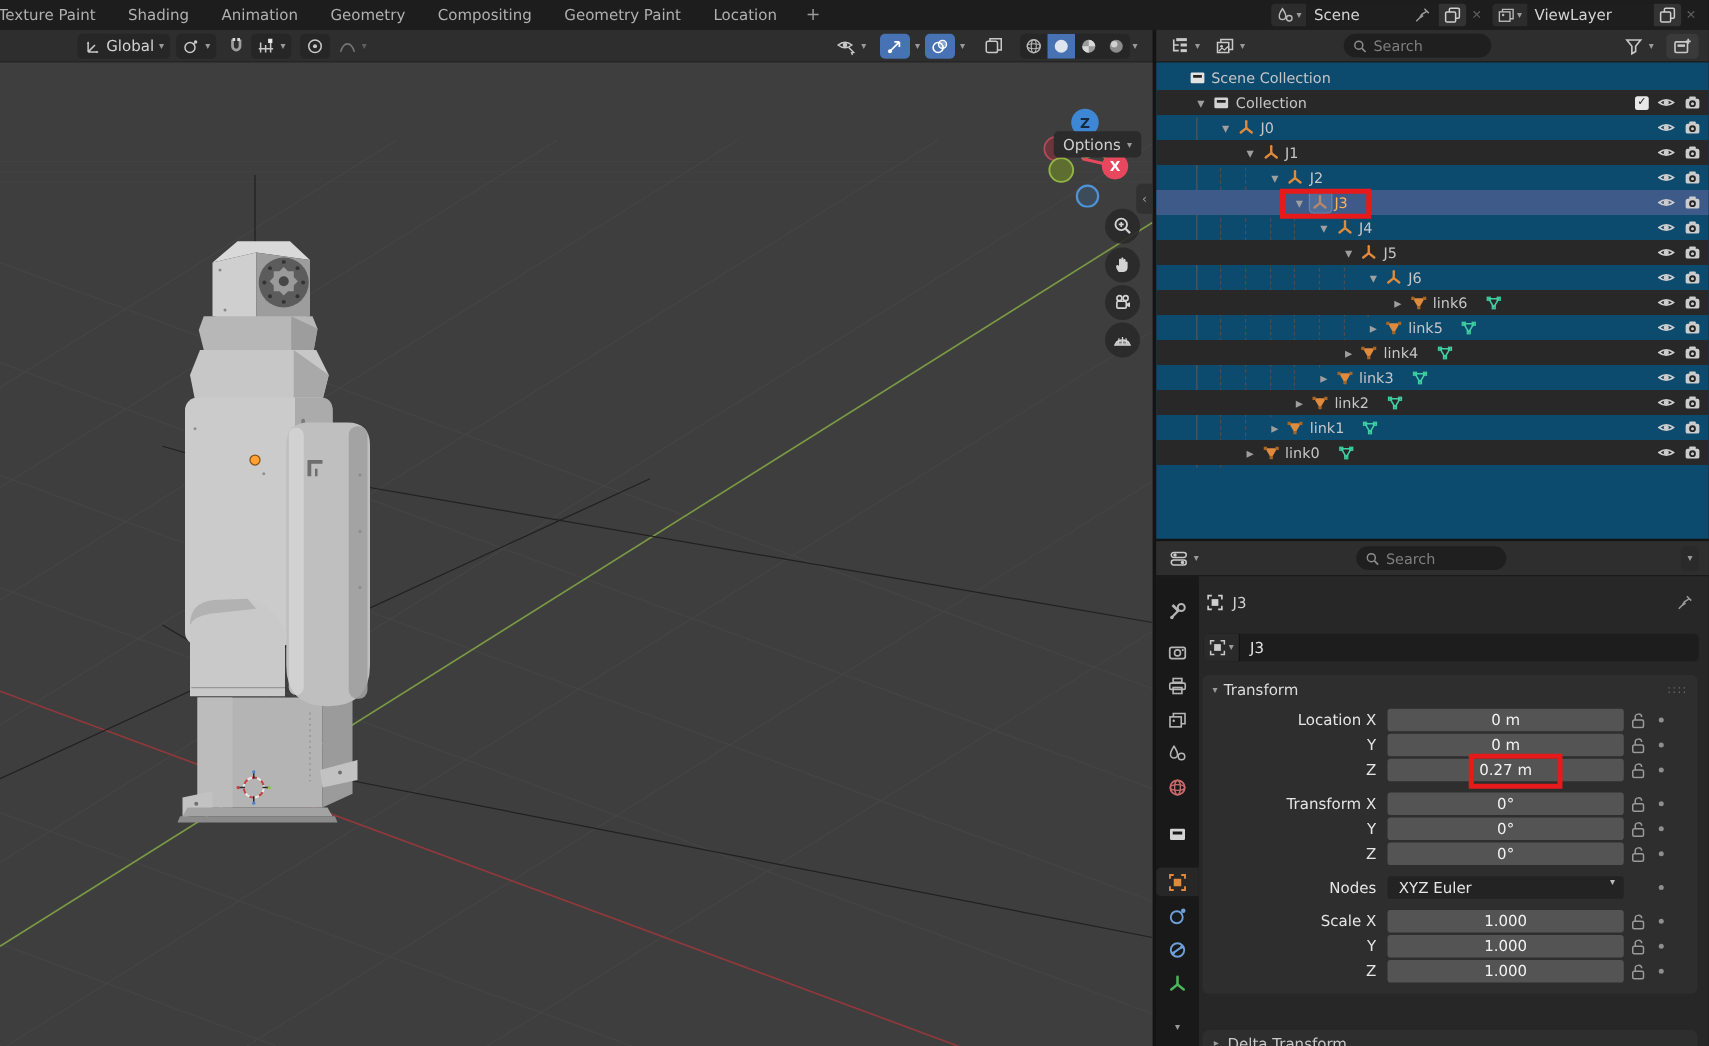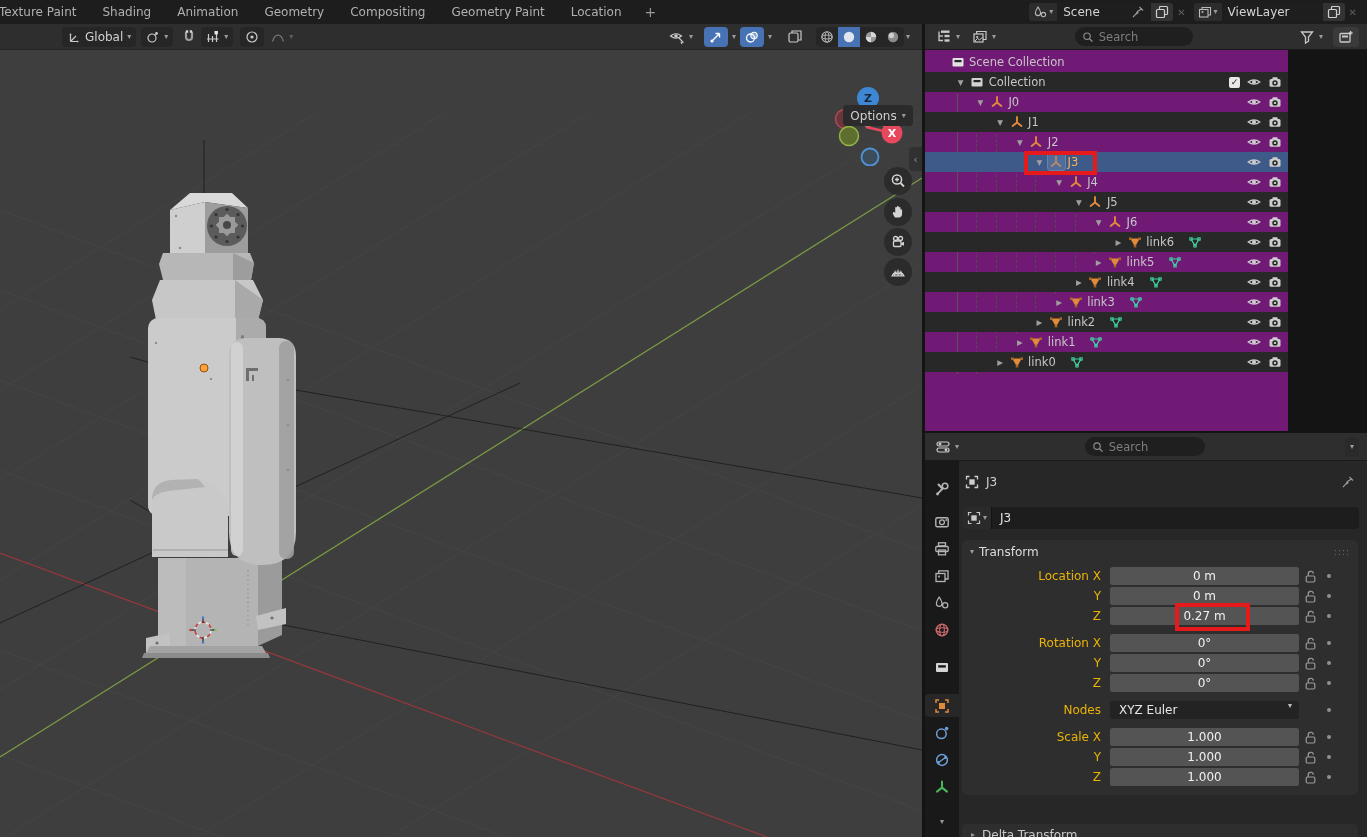--- a/index.html
+++ b/index.html
@@ -36,21 +36,21 @@
   
   #viewport { left:0; top:50px; width:922px; height:787px; background:#3e3e3e; }
   #vp-options { left:843px; top:55px; width:70px; height:21px; background:#2b2b2b; border-radius:4px;
     display:flex; align-items:center; justify-content:center; gap:5px; color:#cfcfcf; }
   #vp-collapse { left:909px; top:97px; width:13px; height:24px; background:#2e2e2ecc; border-radius:4px 0 0 4px;
     display:flex; align-items:center; justify-content:center; color:#9a9a9a; font-size:10px; }
   .vp-round-btn { width:28px; height:28px; border-radius:50%; background:#2a2a2ae8; display:flex; align-items:center; justify-content:center; }
 
   
   #outliner-header { left:925px; top:24px; width:442px; height:26px; background:#2e2e2e; display:flex; align-items:center; border-bottom:1px solid #1a1a1a; }
-  #outliner { left:925px; top:50px; width:363px; height:381px; background:#701a75; overflow:hidden; }
+  #outliner { left:925px; top:50px; width:442px; height:381px; background:#0c4a6e; overflow:hidden; }
   .search-box { height:19px; background:#1f1f1f; border-radius:10px; display:flex; align-items:center; padding:0 7px; gap:5px; }
   .search-box input { background:transparent; border:none; outline:none; color:#cfcfcf; font-size:11.5px; width:100%;
     font-family:"DejaVu Sans","Liberation Sans",sans-serif; }
   .search-box input::placeholder { color:#7e7e7e; }
   .ol-row { position:relative; height:20px; display:flex; align-items:center; font-size:11.5px; color:#c6c6c6; }
   .ol-row:nth-child(even) { background:#282828; }
   .ol-row.selected { background:#3d5a89; }
   .ol-row.selected .ol-label { color:#ffb258; }
   .ol-label { margin-left:3px; white-space:nowrap; }
   .ol-chev { width:16px; display:flex; justify-content:center; color:#9f9f9f; }
@@ -74,21 +74,21 @@
   #crumb { position:absolute; left:6px; top:14px; display:flex; align-items:center; gap:7px; color:#d0d0d0; }
   #pin { position:absolute; right:12px; top:14px; }
   #name-row { position:absolute; left:4px; top:46px; width:396px; height:22px; background:#1d1d1d; border-radius:4px; display:flex; align-items:center; overflow:hidden; }
   #name-row .seg-ic { height:22px; display:flex; align-items:center; gap:2px; padding:0 4px; background:#2a2a2a; border-right:1px solid #141414; }
   #name-row .val { padding:0 8px; color:#e2e2e2; }
   #xform-panel { position:absolute; left:3px; top:79px; width:396px; background:#2e2e2e; border-radius:5px; padding-bottom:8px; }
   #xform-head { height:24px; display:flex; align-items:center; gap:5px; padding:0 8px; color:#dcdcdc; }
   #xform-rows { padding-top:2px; }
   .x-row { display:flex; align-items:center; height:20px; }
   .x-row.gap { margin-top:7px; }
-  .x-label { width:148px; text-align:right; padding-right:9px; color:#eab308; }
+  .x-label { width:148px; text-align:right; padding-right:9px; color:#e5e5e5; }
   .x-field { width:189px; height:18px; background:#545454; border-radius:2.5px; color:#f1f1f1; text-align:center; line-height:18px; position:relative; }
   .x-field.dd { background:#232323; text-align:left; padding-left:9px; color:#e6e6e6; }
   .x-field.dd .dd-chev { position:absolute; right:7px; top:1px; color:#bdbdbd; }
   .x-lock { width:22px; display:flex; justify-content:center; }
   .x-dot { width:16px; display:flex; justify-content:center; }
   .dot { width:4.5px; height:4.5px; border-radius:50%; background:#8f8f8f; }
   .sub-panel { position:absolute; left:3px; width:396px; height:22px; background:#2e2e2e; border-radius:5px; display:flex; align-items:center; gap:7px; padding:0 9px; color:#c9c9c9; }
   .drag-dots { margin-left:auto; color:#6c6c6c; letter-spacing:1px; font-size:9px; }
 
   
@@ -113,21 +113,21 @@
   <span class="ws-add">+</span>
   <div id="topbar-right">
     <div class="id-group">
       <div class="id-btn">
         <svg class="icon14" viewBox="0 0 14 14">
             <path d="M5,2 C5,2 2.4,5.8 2.4,8 a2.6,2.6 0 0 0 5.2,0 C7.6,5.8 5,2 5,2 Z" fill="none" stroke="#b9b9b9" stroke-width="1.1"></path>
             <circle cx="10.4" cy="9.6" r="2.2" fill="none" stroke="#b9b9b9" stroke-width="1.1"></circle>
           </svg>
         <span class="chev">▾</span>
       </div>
-      <div class="id-field" style="width:94px">
+      <div class="id-field" style="width:106px">
         <span>Scene</span>
         <svg class="icon14" style="margin-left:auto" viewBox="0 0 14 14">
             <path d="M8.5,2 L12,5.5 M10.6,3.9 L6.5,6.5 L4.8,9.2 M4.8,9.2 L2,12 M4.8,9.2 L7.5,7.5" stroke="#9a9a9a" stroke-width="1.2" fill="none"></path>
           </svg>
       </div>
       <div class="id-tail">
         <svg class="icon14" viewBox="0 0 14 14">
             <rect x="4.5" y="1.5" width="8" height="8" rx="1" fill="none" stroke="#cfcfcf" stroke-width="1.2"></rect>
             <rect x="1.5" y="4.5" width="8" height="8" rx="1" fill="#333" stroke="#cfcfcf" stroke-width="1.2"></rect>
           </svg>
@@ -1191,21 +1191,21 @@
               <svg width="11" height="13" viewBox="0 0 11 13">
                 <rect x="1.2" y="6" width="8.6" height="6" rx="1.2" fill="none" stroke="#9a9a9a" stroke-width="1.2"></rect>
                 <path d="M3.2,6 V4.2 a2.6,2.6 0 0 1 5.2,-.6" fill="none" stroke="#9a9a9a" stroke-width="1.2"></path>
               </svg>
             </div>
             <div class="x-dot">
               <div class="dot"></div>
             </div>
           </div>
           <div class="x-row gap">
-            <div class="x-label">Rotation X</div>
+            <div class="x-label">Transform X</div>
             <div class="x-field">0°</div>
             <div class="x-lock">
               <svg width="11" height="13" viewBox="0 0 11 13">
                 <rect x="1.2" y="6" width="8.6" height="6" rx="1.2" fill="none" stroke="#9a9a9a" stroke-width="1.2"></rect>
                 <path d="M3.2,6 V4.2 a2.6,2.6 0 0 1 5.2,-.6" fill="none" stroke="#9a9a9a" stroke-width="1.2"></path>
               </svg>
             </div>
             <div class="x-dot">
               <div class="dot"></div>
             </div>

